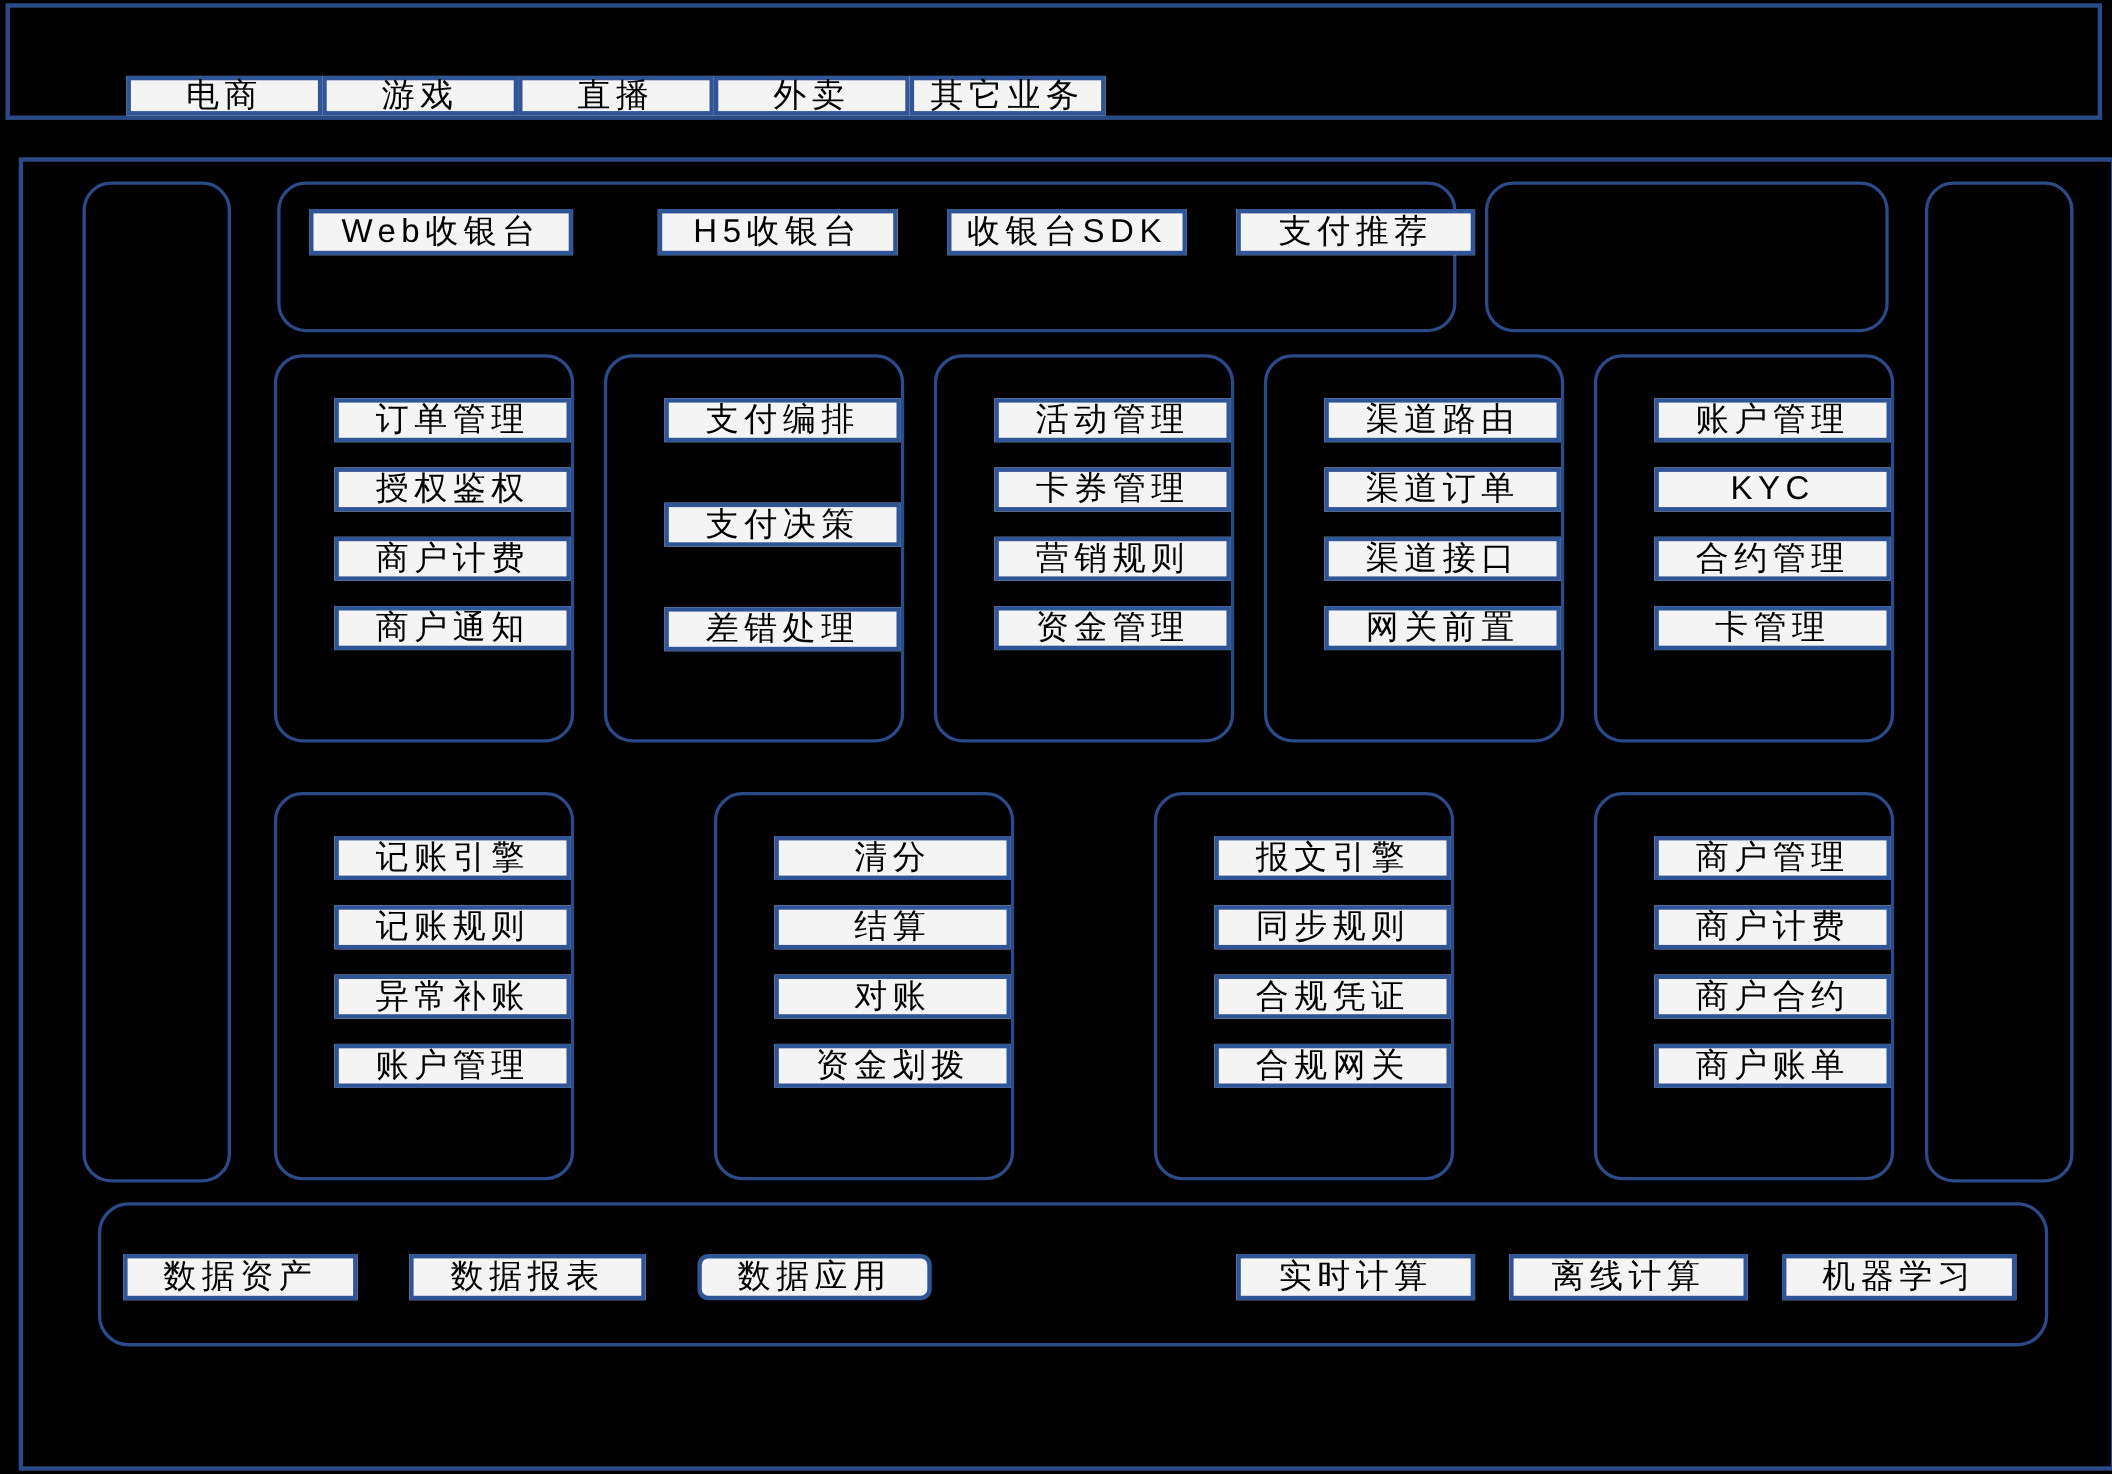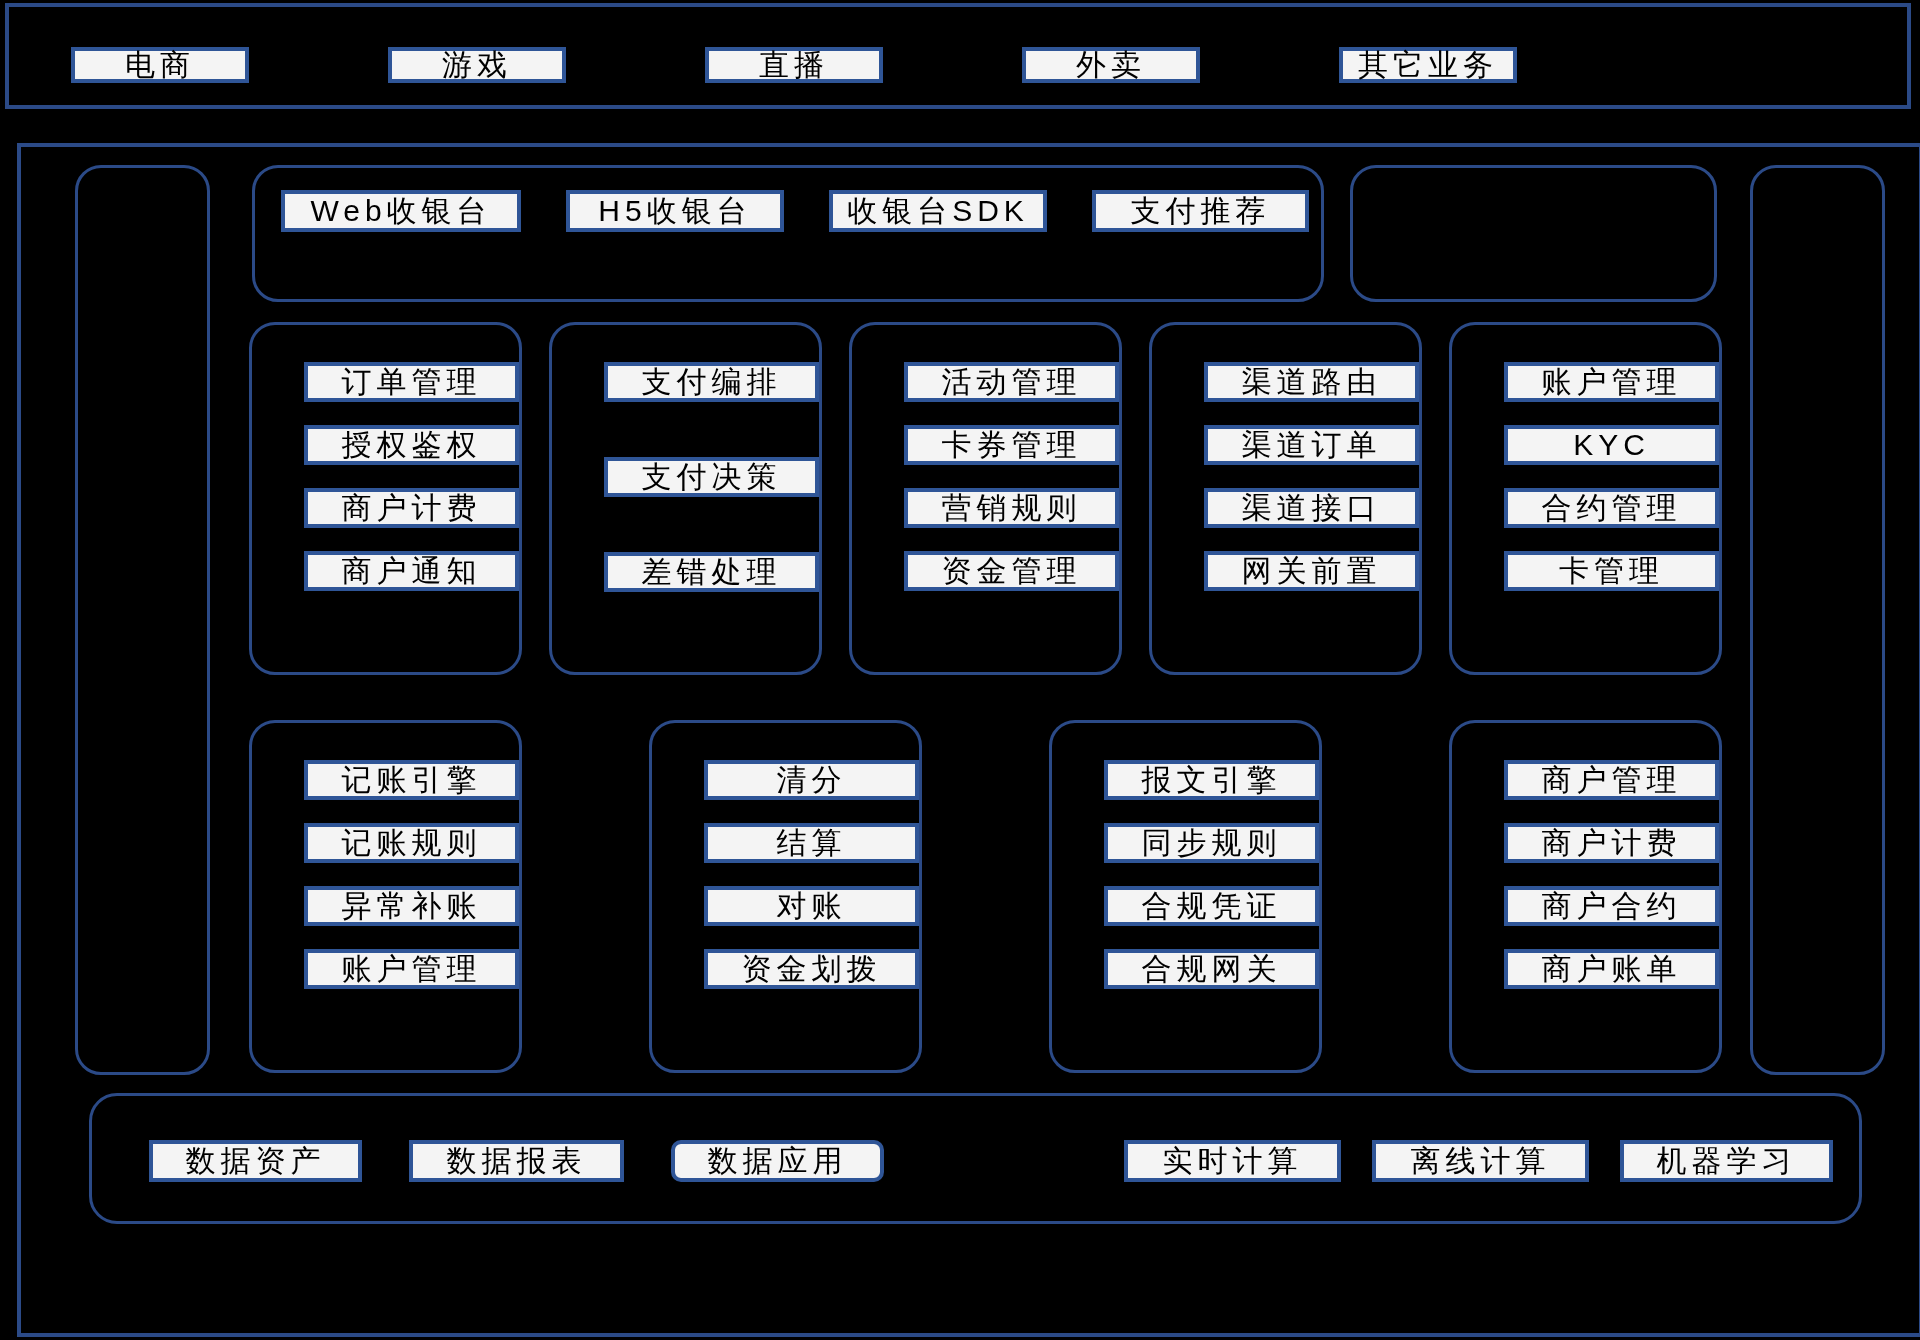--- a/index.html
+++ b/index.html
@@ -16,22 +16,22 @@
     font-family:"Liberation Sans", sans-serif;
     position:relative;
     overflow:hidden;
     color:var(--box-text);
   }
   .section{position:absolute;border:4px solid var(--line);box-sizing:border-box;background:var(--bg);}
   .top-section{left:5px;top:3px;width:1906px;height:106px;}
   .main-section{left:17px;top:143px;width:1906px;height:1194px;}
 
   .top-row{
-    display:flex;align-items:center;
-    padding:18px 0 0 62px;gap:139px;height:100%;box-sizing:border-box;
+    display:flex;align-items:flex-end;
+    padding:18px 0 0 62px;height:100%;box-sizing:border-box;margin-left:44px;
   }
 
   .wbox{
     box-sizing:border-box;
     background:var(--box-fill);
     border:4px solid var(--box-border);
     display:flex;align-items:center;justify-content:center;
     font-size:30px;letter-spacing:5px;line-height:1;
     color:var(--box-text);
     white-space:nowrap;
@@ -82,21 +82,21 @@
       <div class="wbox biz-box">其它业务</div>
     </div>
 </div>
 
 <div class="section main-section">
   <div class="rounded sidebar left"></div>
   <div class="rounded sidebar right"></div>
 
   <div class="rounded cashier-container" id="access-row">
       <div class="wbox access-box" style="width: 240px;">Web收银台</div>
-      <div class="wbox access-box" style="width: 218px;">H5收银台</div>
+      <div class="wbox access-box" style="width: 218px; margin-left: 32px;">H5收银台</div>
       <div class="wbox access-box" style="width: 218px;">收银台SDK</div>
       <div class="wbox access-box" style="width: 217px;">支付推荐</div>
     </div>
   <div class="rounded empty-container"></div>
 
   <div class="grid-row row1" id="grid-row1">
       <div class="gcol">
         <div class="wbox grid-box">订单管理</div>
         <div class="wbox grid-box">授权鉴权</div>
         <div class="wbox grid-box">商户计费</div>
@@ -148,21 +148,21 @@
       <div class="gcol">
         <div class="wbox grid-box">商户管理</div>
         <div class="wbox grid-box">商户计费</div>
         <div class="wbox grid-box">商户合约</div>
         <div class="wbox grid-box">商户账单</div>
       </div>
     </div>
 
   <div class="rounded data-container">
     <div class="data-group left" id="data-left">
-        <div class="wbox data-box" style="width: 213px; margin-left: 37px;">数据资产</div>
+        <div class="wbox data-box" style="width: 213px;">数据资产</div>
         <div class="wbox data-box" style="width: 215px;">数据报表</div>
         <div class="wbox data-box" style="width: 213px; border-radius: 10px;">数据应用</div>
       </div>
     <div class="data-group right" id="data-right">
         <div class="wbox data-box" style="width: 217px;">实时计算</div>
         <div class="wbox data-box" style="width: 217px;">离线计算</div>
         <div class="wbox data-box" style="width: 213px;">机器学习</div>
       </div>
   </div>
 </div>

